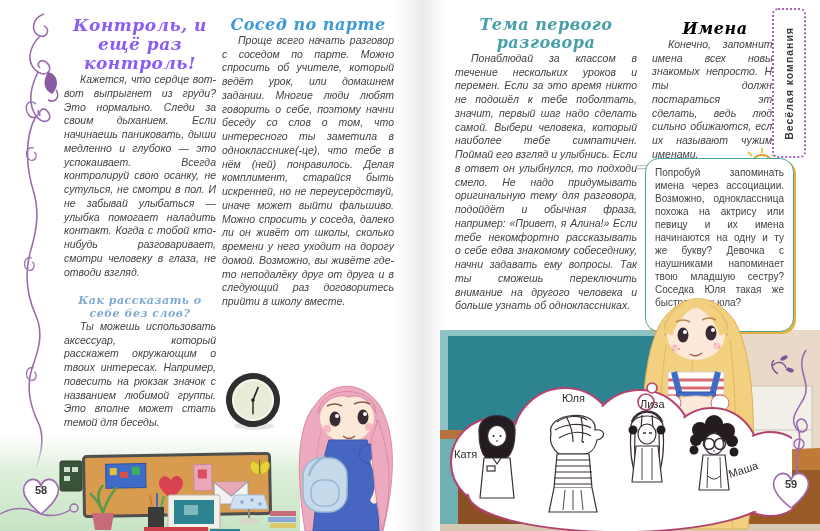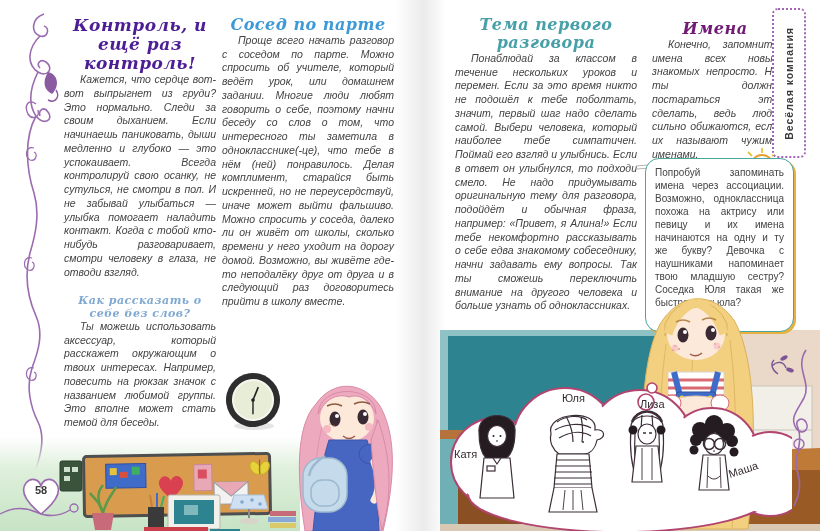--- a/index.html
+++ b/index.html
@@ -1,25 +1,25 @@
 <!DOCTYPE html>
 <html><head>
 <meta charset="utf-8">
 <style>
   html,body{margin:0;padding:0;background:#777;}
   #book{position:relative;width:820px;height:531px;background:#ffffff;overflow:hidden;
         font-family:"Liberation Sans",sans-serif;color:#404040;}
   .col{position:absolute;}
   .body-text{font-size:10.5px;line-height:1.31;text-align:justify;text-indent:16px;color:#434343;}
   .script{font-family:"DejaVu Serif",serif;font-style:italic;font-weight:bold;text-align:center;line-height:1.12;letter-spacing:0.5px;}
-  .h-red{color:#4c1d95;font-size:17px;}
+  .h-red{color:#8b5cf6;font-size:17px;}
   .h-lblue{color:#7fa9d2;font-size:11px;}
   .h-blue{color:#3e9ad6;font-size:16px;font-style:italic;}
   .h-teal{color:#47a0a8;font-size:16px;}
-  .h-purple{color:#701a75;font-size:16px;}
+  .h-purple{color:#000000;font-size:16px;}
   .sp{margin-top:0;font-style:italic;}
   #gutter{position:absolute;left:396px;top:0;width:50px;height:531px;
      background:linear-gradient(to right,rgba(0,0,0,0) 0%,rgba(90,90,90,0.10) 45%,rgba(90,90,90,0.12) 55%,rgba(0,0,0,0) 100%);}
   #desk-bg{position:absolute;left:0;top:436px;width:300px;height:95px;
      background:linear-gradient(to bottom,rgba(223,240,220,0) 0%,#dff0dc 35%,#c6e3c4 100%);}
   #tab{position:absolute;left:772px;top:8px;width:30px;height:146px;border:2px dotted #a565b5;border-radius:6px;
      display:flex;align-items:center;justify-content:center;background:#fff;}
   #tab span{writing-mode:vertical-rl;transform:rotate(180deg);font-size:10.5px;font-weight:bold;color:#3a3a3a;letter-spacing:1px;white-space:nowrap;}
   .tip-box{position:absolute;left:645px;top:158px;width:147px;height:172px;border:1.6px solid #49a6a0;border-radius:14px;background:#fff;box-shadow:2px 2px 0 #e8b040;overflow:hidden;}
   .tip-box .inner{margin:7px 9px;font-size:10px;line-height:1.3;text-align:justify;color:#434343;}
@@ -337,14 +337,20 @@
     <span>Весёлая компания</span>
   </div>
 
   <div class="col" style="left:788px;top:348px;width:28px;height:160px;">
     <svg width="28" height="160" viewBox="0 0 28 160">
       <path d="M18,2 C6,20 24,34 16,50 C8,64 2,70 8,80 C14,88 22,82 18,74 C14,68 6,72 10,80 C16,96 4,110 10,126 C14,138 10,150 6,158" stroke="#9b6bb0" stroke-width="1.6" fill="none"></path>
       <circle cx="11" cy="96" r="5" fill="none" stroke="#9b6bb0" stroke-width="1.4"></circle>
     </svg>
   </div>
 
+  <div class="heart-badge" style="left:768px;top:468px;">
+    <svg width="46" height="44" viewBox="0 0 46 44">
+      <path d="M23,40 C8,28 2,17 8,9 C13,3 21,5 23,12 C25,5 33,3 38,9 C44,17 38,28 23,40 Z" fill="#fff" stroke="#9b6bb0" stroke-width="1.6"></path>
+    </svg>
+    <b>59</b>
+  </div>
 
 </div>
 
 </body></html>

